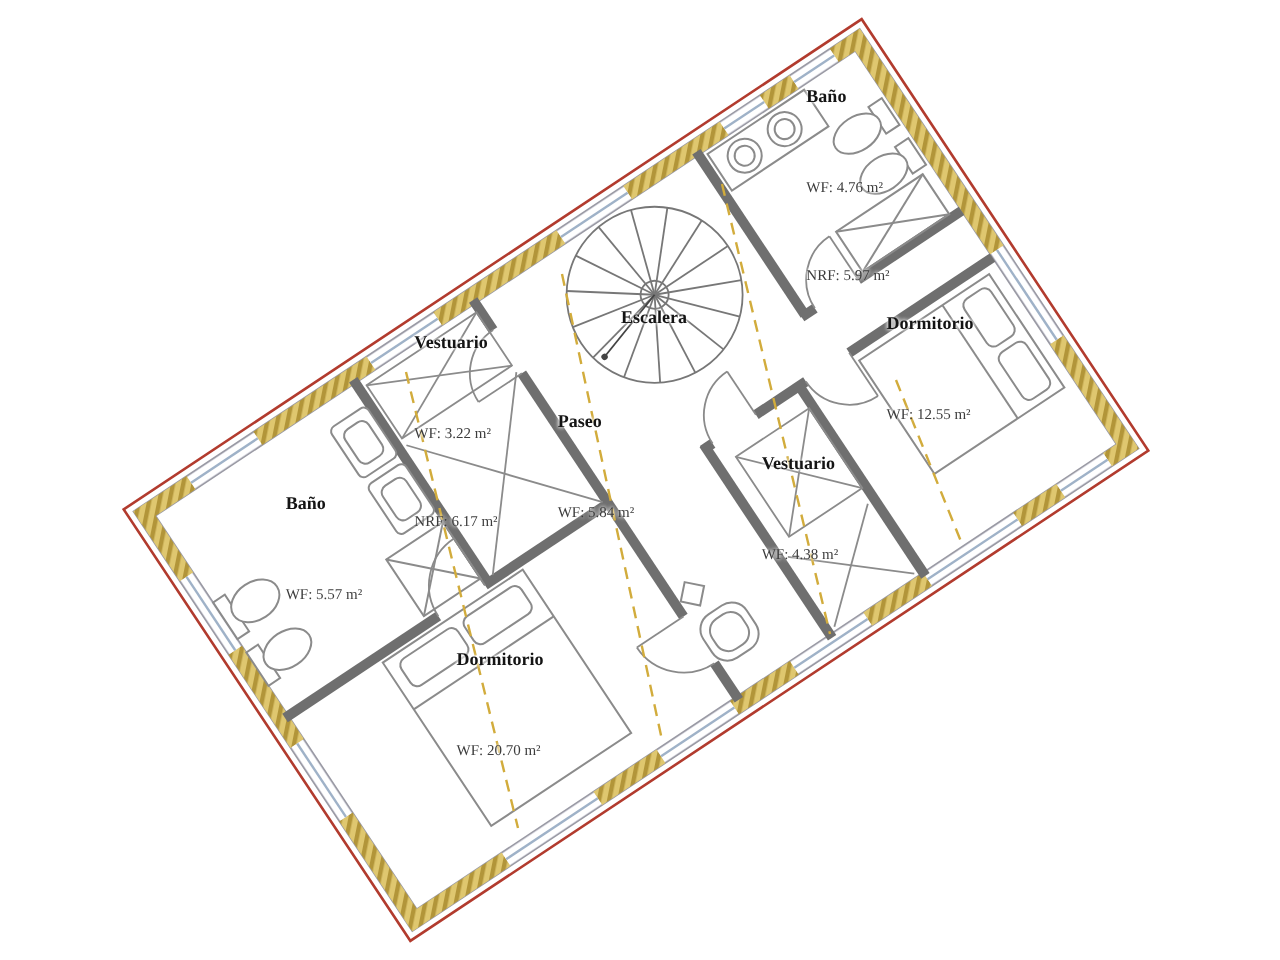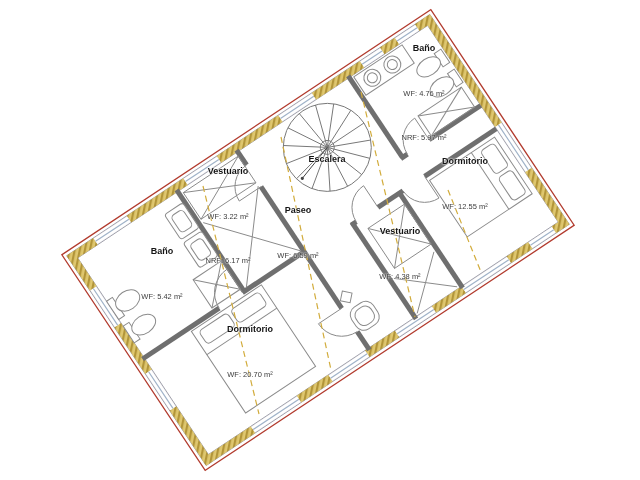--- a/index.html
+++ b/index.html
@@ -1,21 +1,21 @@
 <!DOCTYPE html>
 <html><head>
 <meta charset="utf-8">
 <style>
   html,body{margin:0;padding:0;background:#ffffff;}
   #stage{position:relative;width:640px;height:480px;background:#ffffff;overflow:hidden;
          font-family:"Liberation Sans", sans-serif;}
   #plan-svg{position:absolute;left:0;top:0;}
-  .lbl{position:absolute;text-align:center;transform:translate(-50%,-50%);
+  .lbl{position:absolute;transform:translate(-50%,-50%);
        line-height:1.18;white-space:nowrap;pointer-events:none;
-       text-shadow:0 0 2px #fff,0 0 2px #fff;}
+       text-shadow:0 0 2px #fff,0 0 2px #fff;font-family:Liberation Serif, serif;}
   .lbl .t{font-weight:bold;font-size:9px;color:#141414;display:block;}
   .lbl .a{font-size:7.5px;color:#3c3c3c;display:block;margin-top:36px;}
   
   #lbl-vestuario-left{left:228px;top:216px;}
   #lbl-bano-left{left:162px;top:274px;}
   #lbl-dormitorio-bottom{left:250px;top:352px;}
   #lbl-escalera{left:327px;top:159px;}
   #lbl-paseo{left:298px;top:233px;}
   #lbl-vestuario-right{left:400px;top:254px;}
   #lbl-bano-right{left:424px;top:93px;}
@@ -220,35 +220,35 @@
 </svg>
 
 <div class="lbl" id="lbl-vestuario-left">
   <span class="t">Vestuario</span>
   <span class="a">WF: 3.22 m²</span>
   <span class="a">NRF: 6.17 m²</span>
 </div>
 
 <div class="lbl" id="lbl-bano-left">
   <span class="t">Baño</span>
-  <span class="a">WF: 5.42 m²</span>
+  <span class="a">WF: 5.57 m²</span>
 </div>
 
 <div class="lbl" id="lbl-dormitorio-bottom">
   <span class="t">Dormitorio</span>
   <span class="a">WF: 20.70 m²</span>
 </div>
 
 <div class="lbl" id="lbl-escalera">
   <span class="t">Escalera</span>
 </div>
 
 <div class="lbl" id="lbl-paseo">
   <span class="t">Paseo</span>
-  <span class="a">WF: 6.59 m²</span>
+  <span class="a">WF: 5.84 m²</span>
 </div>
 
 <div class="lbl" id="lbl-vestuario-right">
   <span class="t">Vestuario</span>
   <span class="a">WF: 4.38 m²</span>
 </div>
 
 <div class="lbl" id="lbl-bano-right">
   <span class="t">Baño</span>
   <span class="a">WF: 4.76 m²</span>

